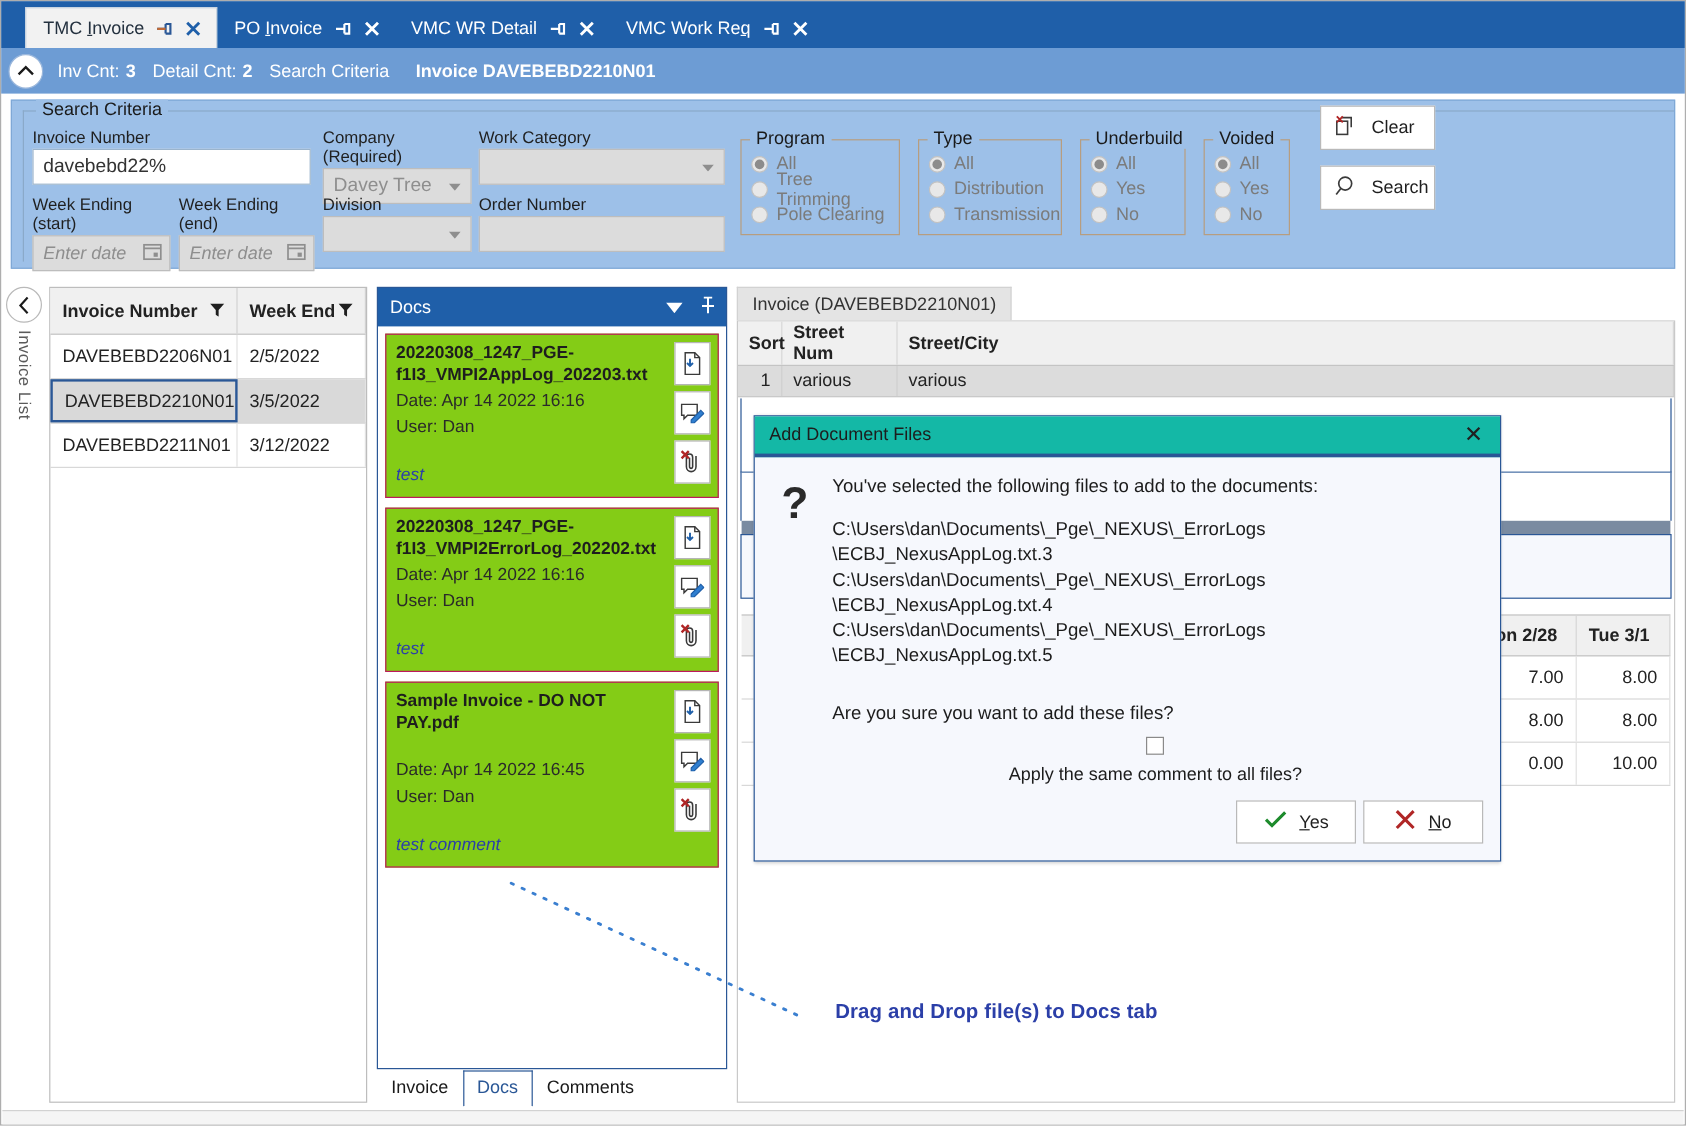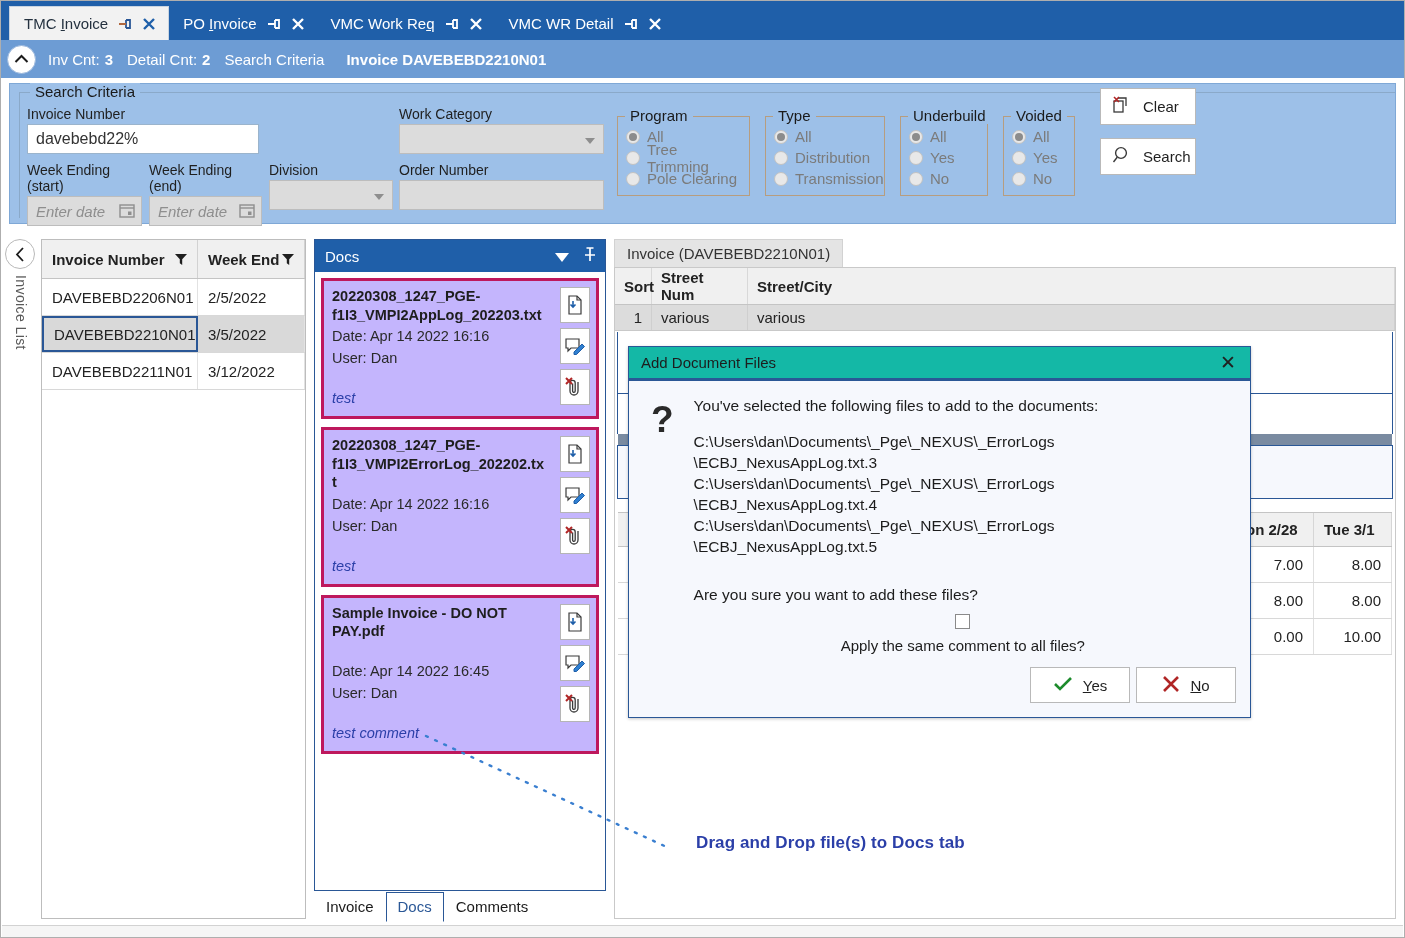--- a/index.html
+++ b/index.html
@@ -12,21 +12,21 @@
     overflow:hidden;
     position:relative;
   }
   .app { position:absolute; inset:0; border:1px solid #aeaeae; background:#fff; }
 
   
   .tabstrip {
     position:absolute; left:0; top:0; right:0; height:39px;
     background:#1f5fa9;
     display:flex; align-items:flex-end;
-    padding-left:8px;
+    padding-left:20px;
   }
   .tab {
     height:33px; display:flex; align-items:center; gap:9px;
     padding:0 12px 0 14px; color:#ffffff; font-size:15px;
     white-space:nowrap; cursor:pointer;
   }
   .tab.active {
     background:#f2f2f2; color:#24313f;
     border:1px solid #c9d4e0; border-bottom:none;
     height:34px; margin-bottom:0px;
@@ -146,21 +146,21 @@
     border:1px solid #2a5796; background:#ffffff;
   }
   .docshead {
     height:32px; background:#1f5fa9; color:#fff;
     display:flex; align-items:center; justify-content:space-between;
     padding:0 8px 0 10px; font-size:15px;
   }
   .docshead .hicons { display:flex; align-items:center; gap:14px; }
   .doclist { position:absolute; left:0; right:0; top:32px; bottom:0; padding:6px; overflow:hidden; }
   .doccard {
-    border:3px solid #be185d; background:#c4b5fd; margin-bottom:8px;
+    border:1px solid #be185d; background:#84cc16; margin-bottom:8px;
     display:flex; padding:6px 6px 8px 8px; gap:14px;
   }
   .doccard .dinfo { flex:1; min-width:0; }
   .dtitle { font-weight:bold; font-size:14.5px; color:#1e1e1e; line-height:1.28; word-break:break-word; }
   .dmeta { font-size:14.5px; color:#2a2a2a; line-height:1.38; margin-top:2px; }
   .dcomment { font-size:14.5px; color:#2b3fa8; font-style:italic; line-height:1.38;margin-top:20px; }
   .dbtns { display:flex; flex-direction:column; gap:5px; flex:none; }
   .dbtn {
     width:30px; height:36px; border:1px solid #b5b5b5; background:#fff;
     display:flex; align-items:center; justify-content:center; cursor:pointer;
@@ -284,34 +284,34 @@
             <path d="M2 7h7M9 3v8M9 3h4v8H9" stroke="#ffffff" stroke-width="1.8" fill="none"></path>
           </svg>
       </span>
       <span class="close-ico">
         <svg width="14" height="14" viewBox="0 0 14 14">
             <path d="M2 2l10 10M12 2L2 12" stroke="#ffffff" stroke-width="2.4"></path>
           </svg>
       </span>
     </div>
     <div class="tab">
-      <span class="tlabel">VMC Work Re<u>q</u></span>
+      <span class="tlabel">VMC WR Detail</span>
       <span class="pin-ico">
         <svg width="16" height="14" viewBox="0 0 16 14">
             <path d="M2 7h7M9 3v8M9 3h4v8H9" stroke="#ffffff" stroke-width="1.8" fill="none"></path>
           </svg>
       </span>
       <span class="close-ico">
         <svg width="14" height="14" viewBox="0 0 14 14">
             <path d="M2 2l10 10M12 2L2 12" stroke="#ffffff" stroke-width="2.4"></path>
           </svg>
       </span>
     </div>
     <div class="tab">
-      <span class="tlabel">VMC WR Detail</span>
+      <span class="tlabel">VMC Work Re<u>q</u></span>
       <span class="pin-ico">
         <svg width="16" height="14" viewBox="0 0 16 14">
             <path d="M2 7h7M9 3v8M9 3h4v8H9" stroke="#ffffff" stroke-width="1.8" fill="none"></path>
           </svg>
       </span>
       <span class="close-ico">
         <svg width="14" height="14" viewBox="0 0 14 14">
             <path d="M2 2l10 10M12 2L2 12" stroke="#ffffff" stroke-width="2.4"></path>
           </svg>
       </span>
@@ -335,20 +335,31 @@
   <div class="searchpanel">
     <div class="fieldset">
       <span class="legend">Search Criteria</span>
     </div>
 
     <div class="fld" style="left:17px; top:22px; width:232px;">
       <span class="flabel">Invoice Number</span>
       <div class="txtbox">davebebd22%</div>
     </div>
 
+    <div class="fld" style="left:259px; top:22px; width:124px;">
+      <span class="flabel">Company (Required)</span>
+      <div class="dis">
+        <span>Davey Tree</span>
+        <span class="caret">
+          <svg width="10" height="6" viewBox="0 0 10 6">
+              <path d="M0 0h10L5 6z" fill="#8e8e8e"></path>
+            </svg>
+        </span>
+      </div>
+    </div>
 
     <div class="fld" style="left:389px; top:22px; width:205px;">
       <span class="flabel">Work Category</span>
       <div class="dis">
         <span></span>
         <span class="caret">
           <svg width="10" height="6" viewBox="0 0 10 6">
               <path d="M0 0h10L5 6z" fill="#8e8e8e"></path>
             </svg>
         </span>

